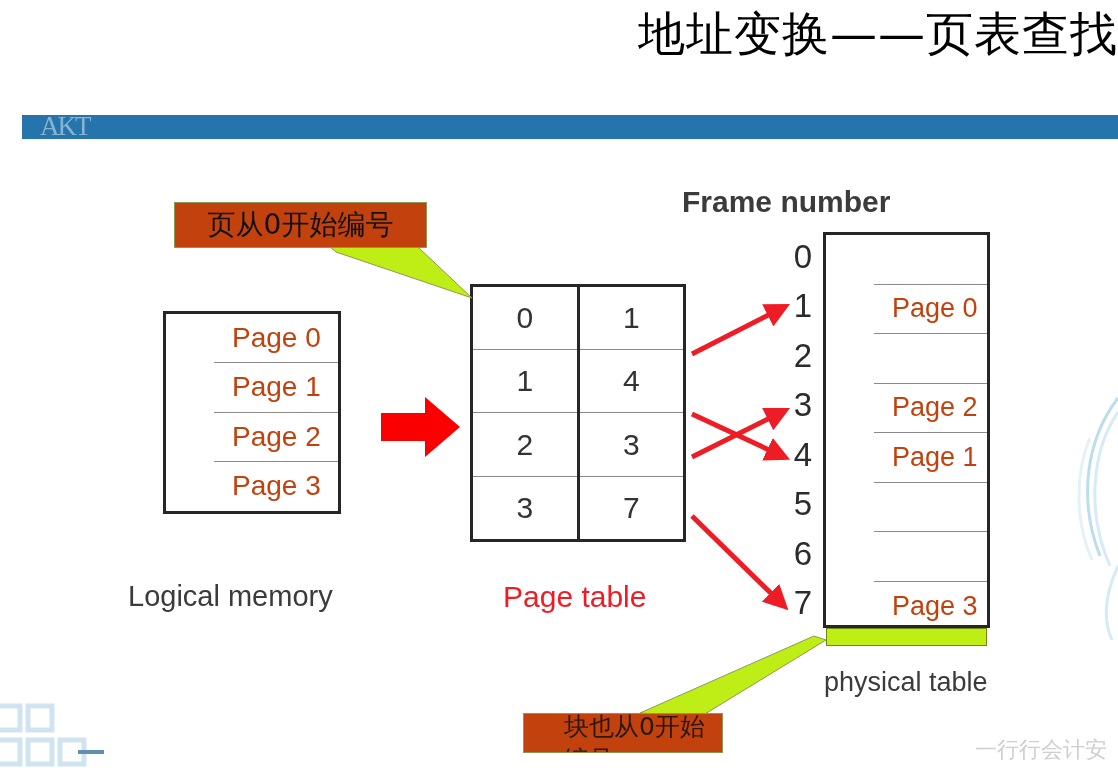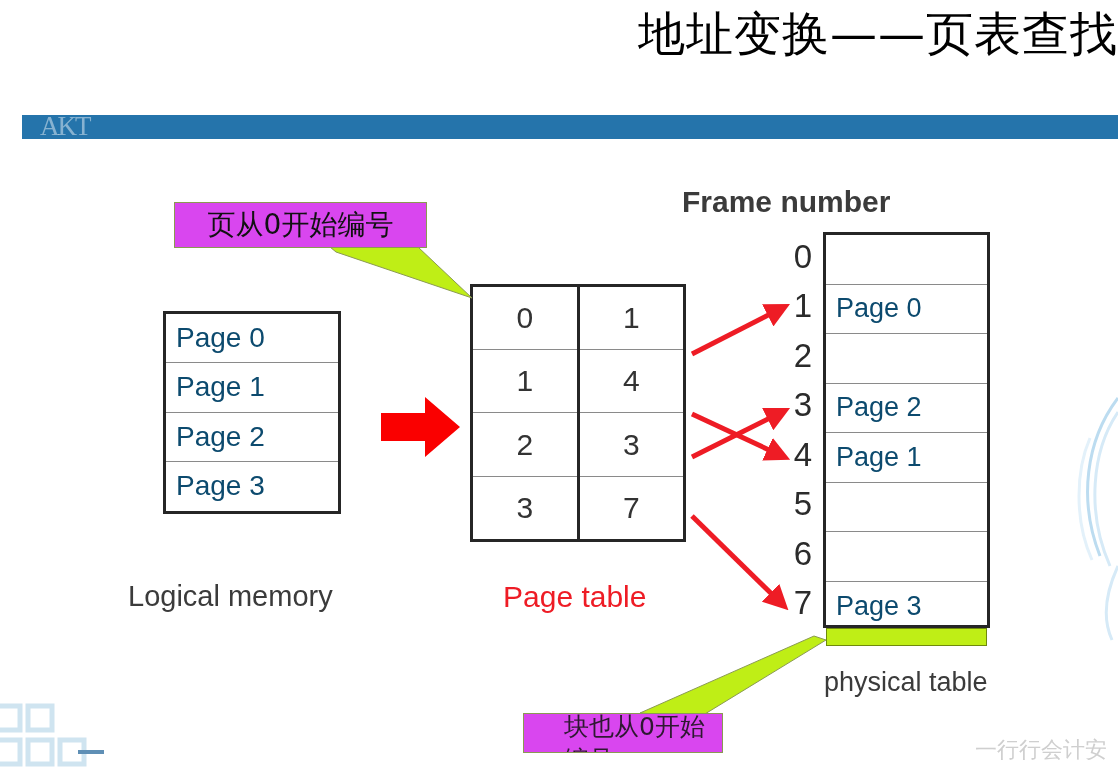--- a/index.html
+++ b/index.html
@@ -57,24 +57,25 @@
     position: absolute;
     border: 3px solid #262626;
     background: #ffffff;
     box-sizing: border-box;
   }
   .mem-row {
     box-sizing: border-box;
     border-bottom: 1px solid #8a8a8a;
     display: flex;
     align-items: center;
-    padding-left: 10px;
+    padding-left: 18px;
     font-size: 28px;
-    color: #0c4a6e;
+    color: #c2410c;
     font-family: "Liberation Sans", sans-serif;
+    margin-left: 48px;
   }
   .mem-row:last-child { border-bottom: none; }
 
   
   #logical-memory-box {
     left: 163px;
     top: 311px;
     width: 178px;
     height: 203px;
   }
@@ -191,21 +192,21 @@
     left: 824px;
     top: 667px;
     font-size: 27px;
     color: #3b3b3b;
     white-space: nowrap;
   }
 
   
   .callout {
     position: absolute;
-    background: #d946ef;
+    background: #c2410c;
     border: 1px solid #8a9a52;
     box-sizing: border-box;
     display: flex;
     align-items: center;
     justify-content: center;
     font-family: "DejaVu Sans", sans-serif;
     color: #111111;
   }
   #callout-top {
     left: 174px;

